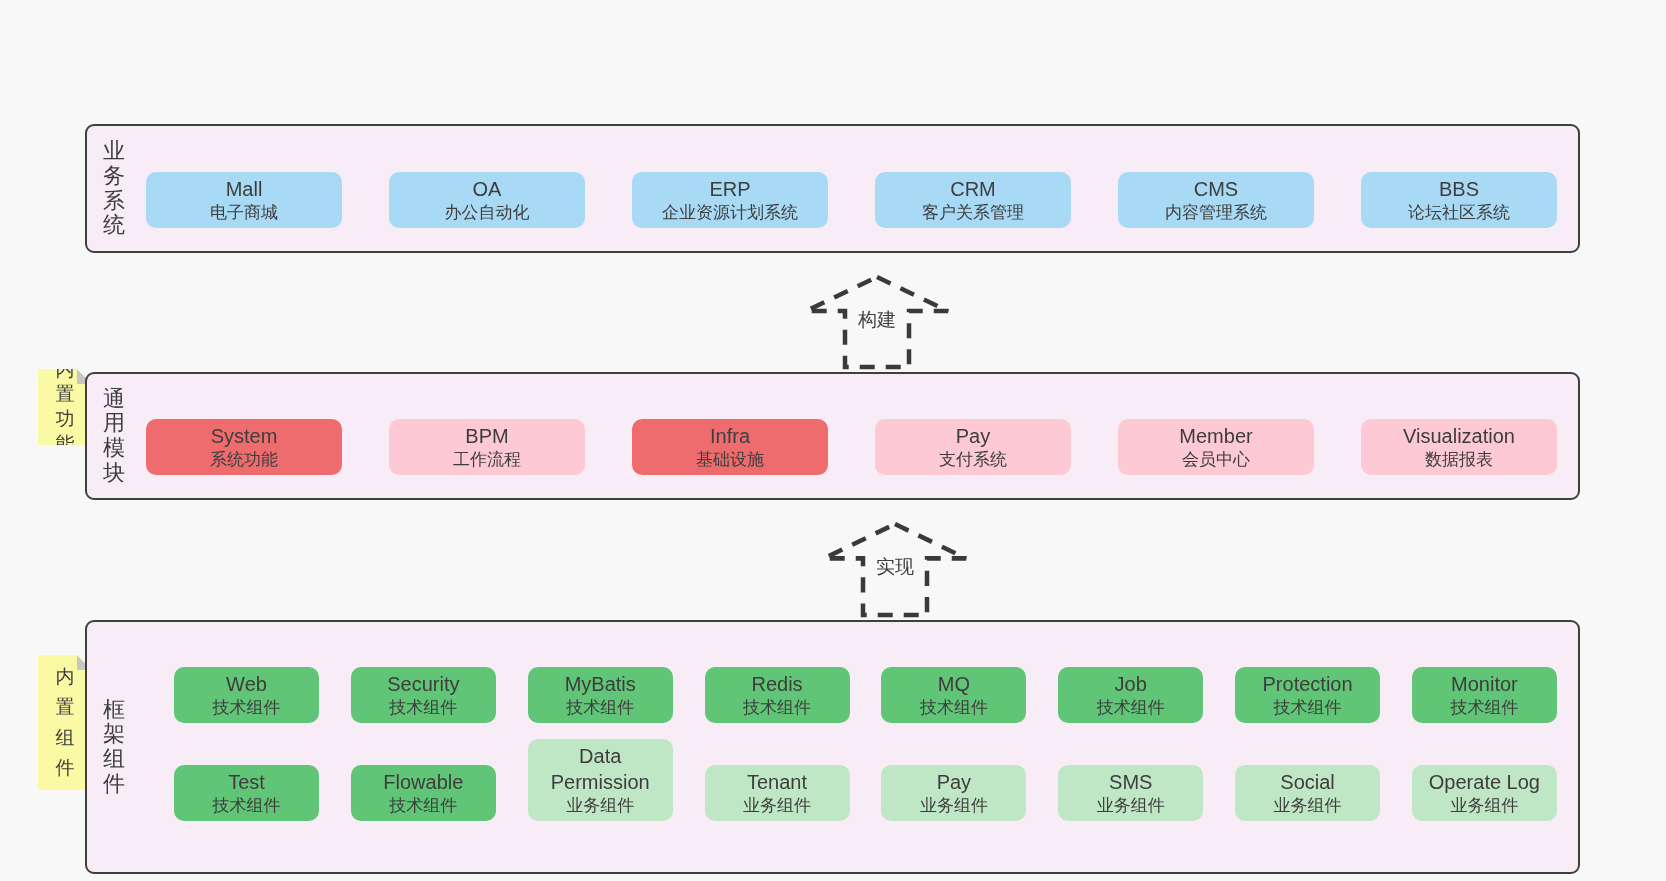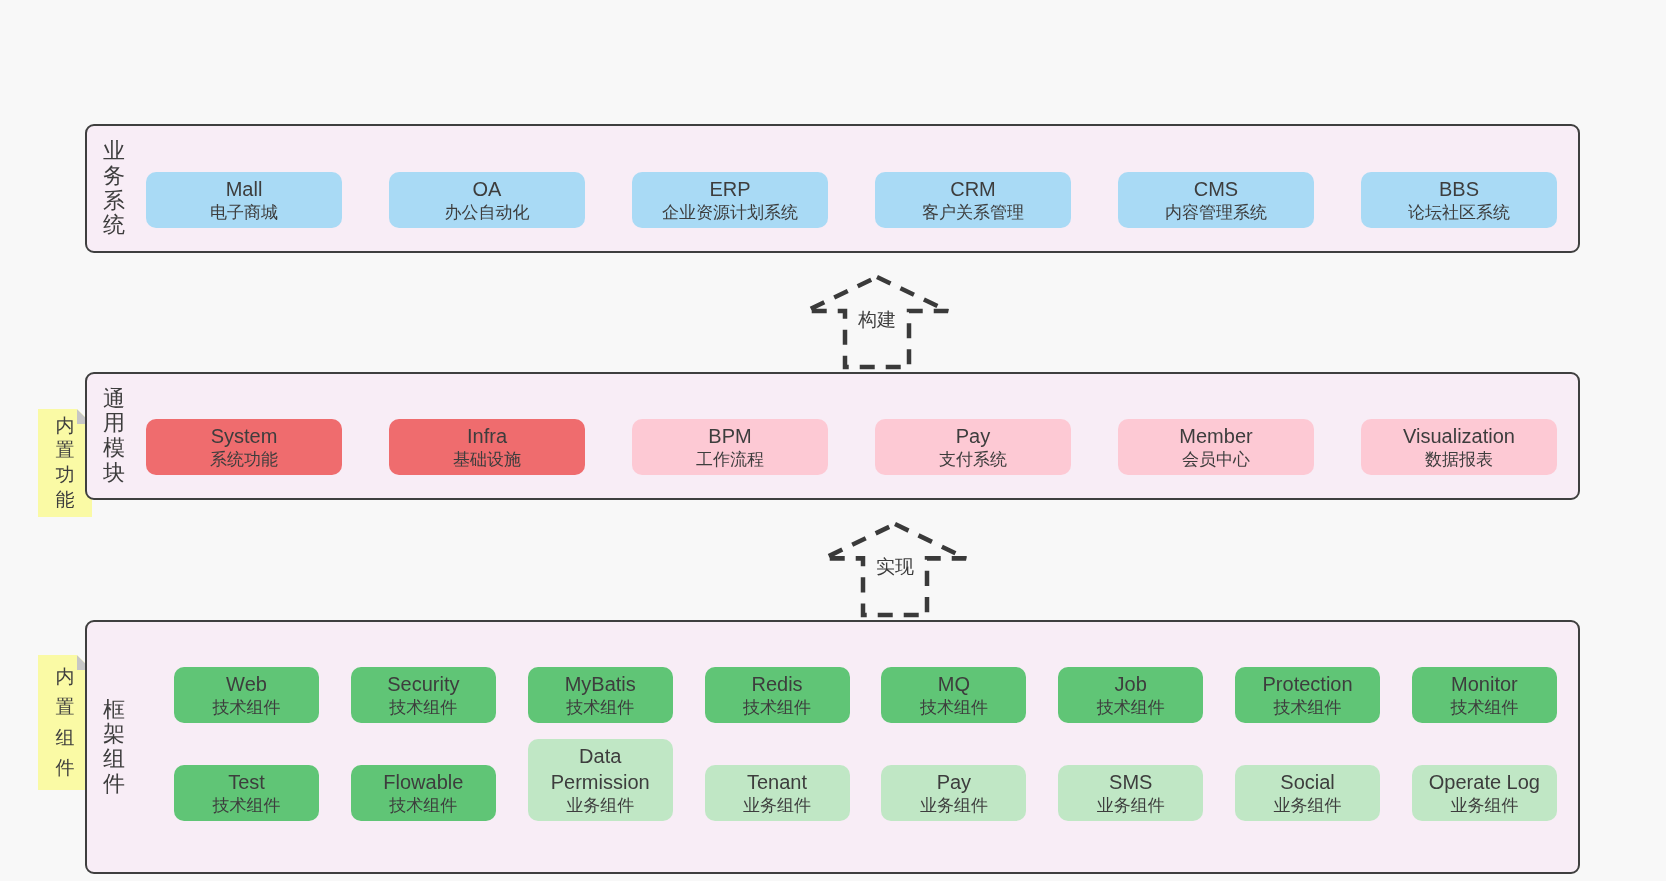--- a/index.html
+++ b/index.html
@@ -53,21 +53,21 @@
   .red{ background:var(--box-red); }
   .pink{ background:var(--box-pink); }
   .green{ background:var(--box-green); }
   .green-light{ background:var(--box-green-light); }
 
   .note{
     position:absolute; left:38px; width:54px; background:var(--note-yellow);
     clip-path:polygon(0 0, calc(100% - 15px) 0, 100% 15px, 100% 100%, 0 100%);
     display:flex; align-items:center; justify-content:center;
   }
-  #note-functions{ top:369px; height:108px;margin-top:40px; }
+  #note-functions{ top:369px; height:76px; }
   #note-components{ top:655px; height:135px; }
   .note .fold{
     position:absolute; top:0; right:0; width:15px; height:15px;
     background:var(--note-fold); clip-path:polygon(0 0, 100% 100%, 0 100%);
   }
   .note span{
     display:block; width:24px; font-size:19px; text-align:center;
     word-break:break-all;
   }
   .note-short span{ line-height:1.3; }
@@ -136,27 +136,27 @@
   </div>
   <div class="container" id="sec-modules">
     <div class="vlabel">
         <span>通用模块</span>
       </div>
     <div class="row row-6">
       <div class="box red">
         <div class="name">System</div>
         <div class="desc">系统功能</div>
       </div>
+      <div class="box pink">
+        <div class="name">BPM</div>
+        <div class="desc">工作流程</div>
+      </div>
       <div class="box red">
         <div class="name">Infra</div>
         <div class="desc">基础设施</div>
-      </div>
-      <div class="box pink">
-        <div class="name">BPM</div>
-        <div class="desc">工作流程</div>
       </div>
       <div class="box pink">
         <div class="name">Pay</div>
         <div class="desc">支付系统</div>
       </div>
       <div class="box pink">
         <div class="name">Member</div>
         <div class="desc">会员中心</div>
       </div>
       <div class="box pink">

